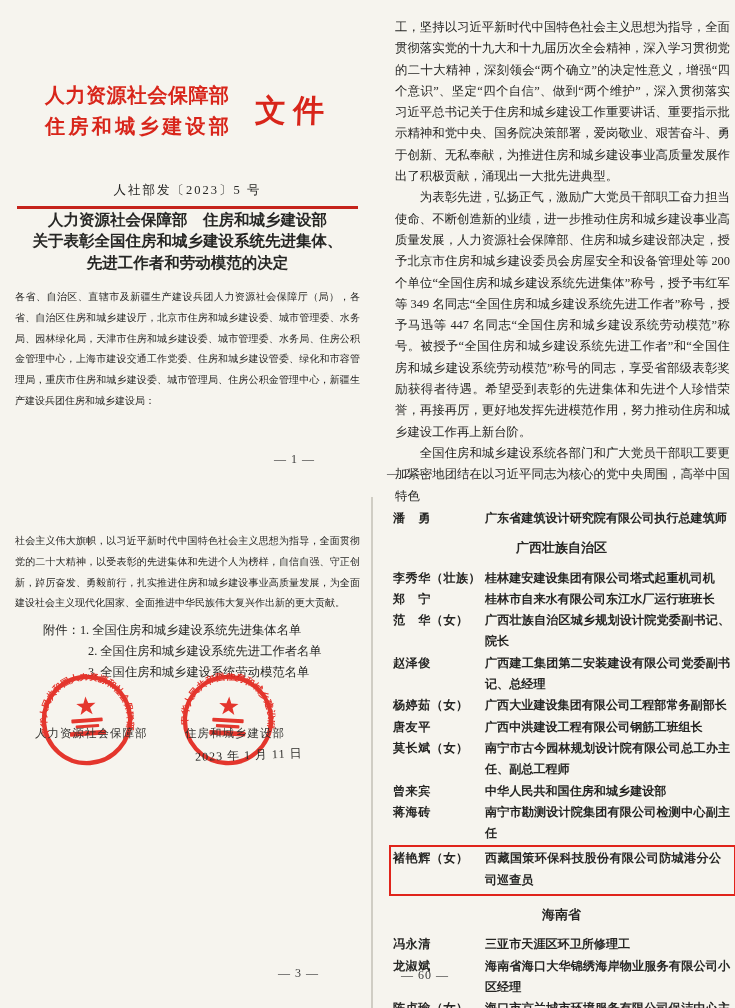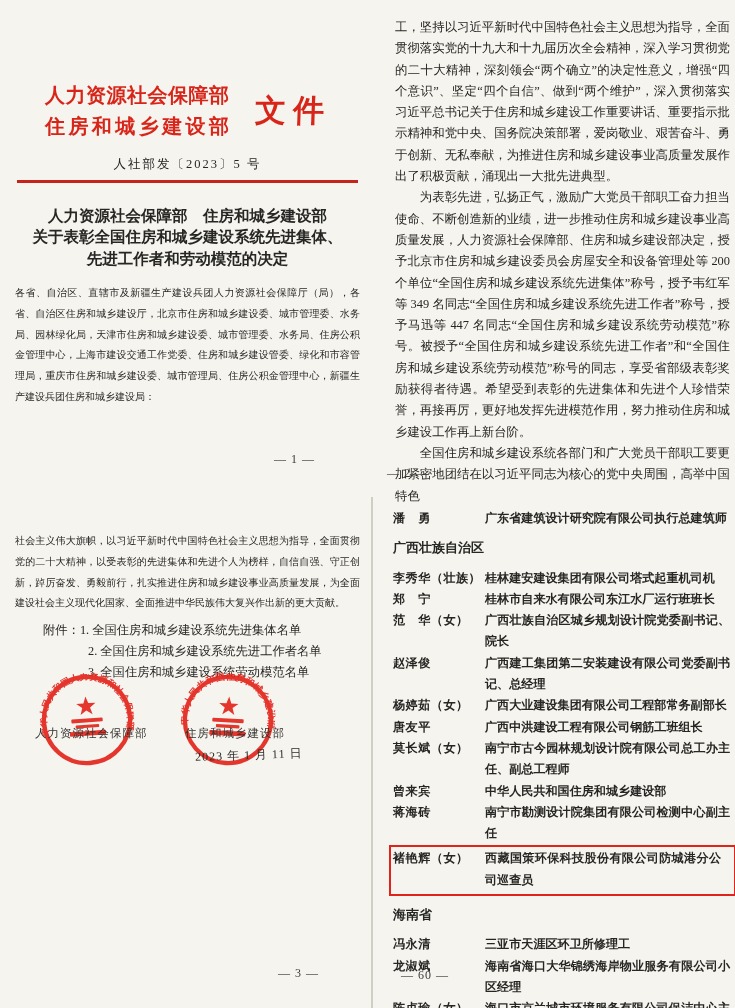--- a/index.html
+++ b/index.html
@@ -9,23 +9,23 @@
     font-family:"Liberation Serif","DejaVu Serif",serif;
     color:#262624;overflow:hidden;
   }
   .page{position:absolute;}
   
   .p1{left:15px;top:0;width:345px;height:504px;}
   .letterhead{display:flex;align-items:center;margin:80px 0 0 30px;}
   .lh-names{width:184px;color:#d8251a;font-weight:bold;font-size:20px;line-height:31px;}
   .lh-names div{text-align:justify;text-align-last:justify;}
   .lh-wenjian{color:#d8251a;font-weight:bold;font-size:31px;letter-spacing:7px;margin-left:26px;transform:skewX(-2deg);}
-  .doc-number{text-align:center;font-size:12.5px;margin-top:14px;letter-spacing:2px;}
+  .doc-number{text-align:center;font-size:12.5px;margin-top:40px;letter-spacing:2px;}
   .red-rule{height:2.5px;background:#c5231b;margin:7px 2px 0 2px;}
-  .doc-title{margin-top:22px;text-align:center;font-weight:bold;font-size:15.5px;line-height:21.5px;}
+  .doc-title{text-align:center;font-weight:bold;font-size:15.5px;line-height:21.5px;}
   .body-block{margin-top:14px;font-size:10px;line-height:20.8px;text-align:justify;text-justify:inter-character;}
   .body-block p{margin:0;}
   .footer{position:absolute;font-size:12px;letter-spacing:1px;color:#3a3a3a;}
   .f-p1{top:452px;right:45px;}
   
   .p2{left:395px;top:0;width:335px;height:504px;}
   .p2 .body-block{margin-top:17px;font-size:12.4px;line-height:21.3px;}
   .f-p2{top:466px;left:-8px;}
   
   .p3{left:15px;top:504px;width:345px;height:504px;}
@@ -43,21 +43,21 @@
   .seal-date{position:absolute;left:180px;top:64px;font-size:12px;letter-spacing:1px;color:#2e2d2a;transform:rotate(-2deg);}
   .f-p3{top:462px;left:263px;}
   
   .p60{left:393px;top:504px;width:337px;height:504px;}
   .page-edge{position:absolute;left:371px;top:497px;width:1.5px;height:511px;background:#bcb8ae;opacity:.65;}
   .rows{margin-top:4px;font-size:12.1px;line-height:21.3px;}
   .row{display:flex;font-weight:bold;}
   .row > *:empty{display:none;}
   .row .name{width:92px;flex:0 0 92px;letter-spacing:.5px;}
   .row .role{flex:1;text-align:justify;text-justify:inter-character;}
-  .row.heading{font-weight:bold;font-size:13px;margin:8px 0 9px 0;}
+  .row.heading{justify-content:center;font-weight:bold;font-size:13px;margin:8px 0 9px 0;}
   .row.boxed{border:2px solid #e0241b;margin:1px -6px 1px -4px;padding:1px 13px 3px 2px;}
   .f-p60{top:464px;left:8px;}
 </style>
 </head>
 <body>
 
 <div class="canvas">
 
   <section class="page p1">
     <div class="letterhead">

